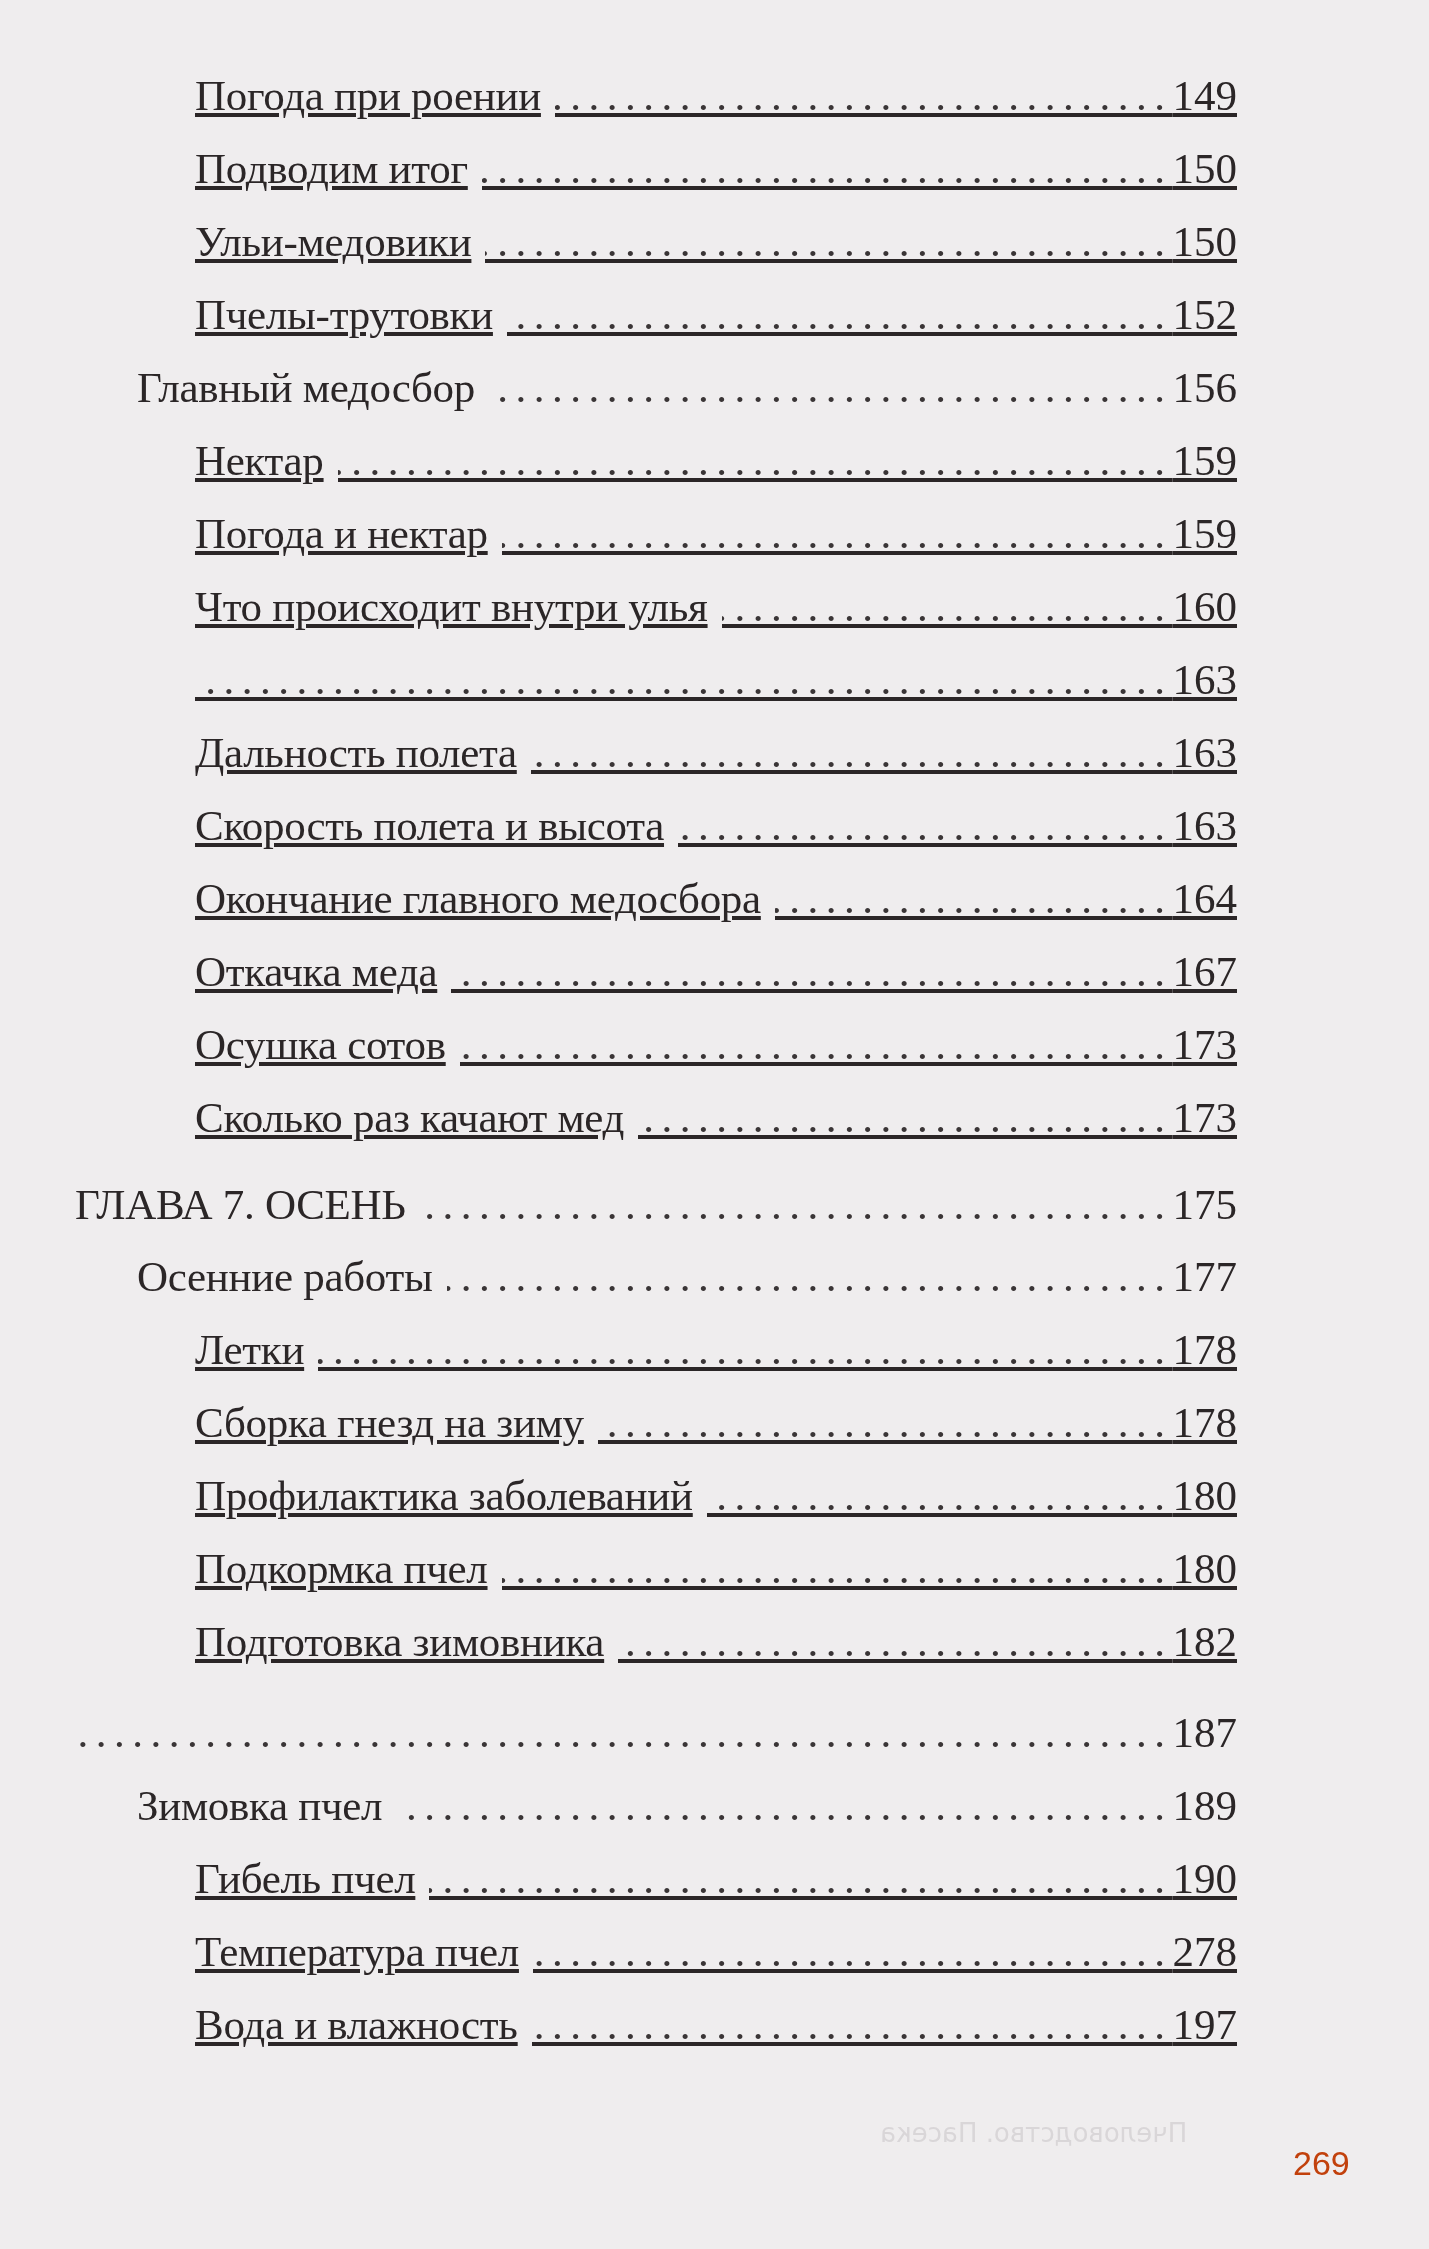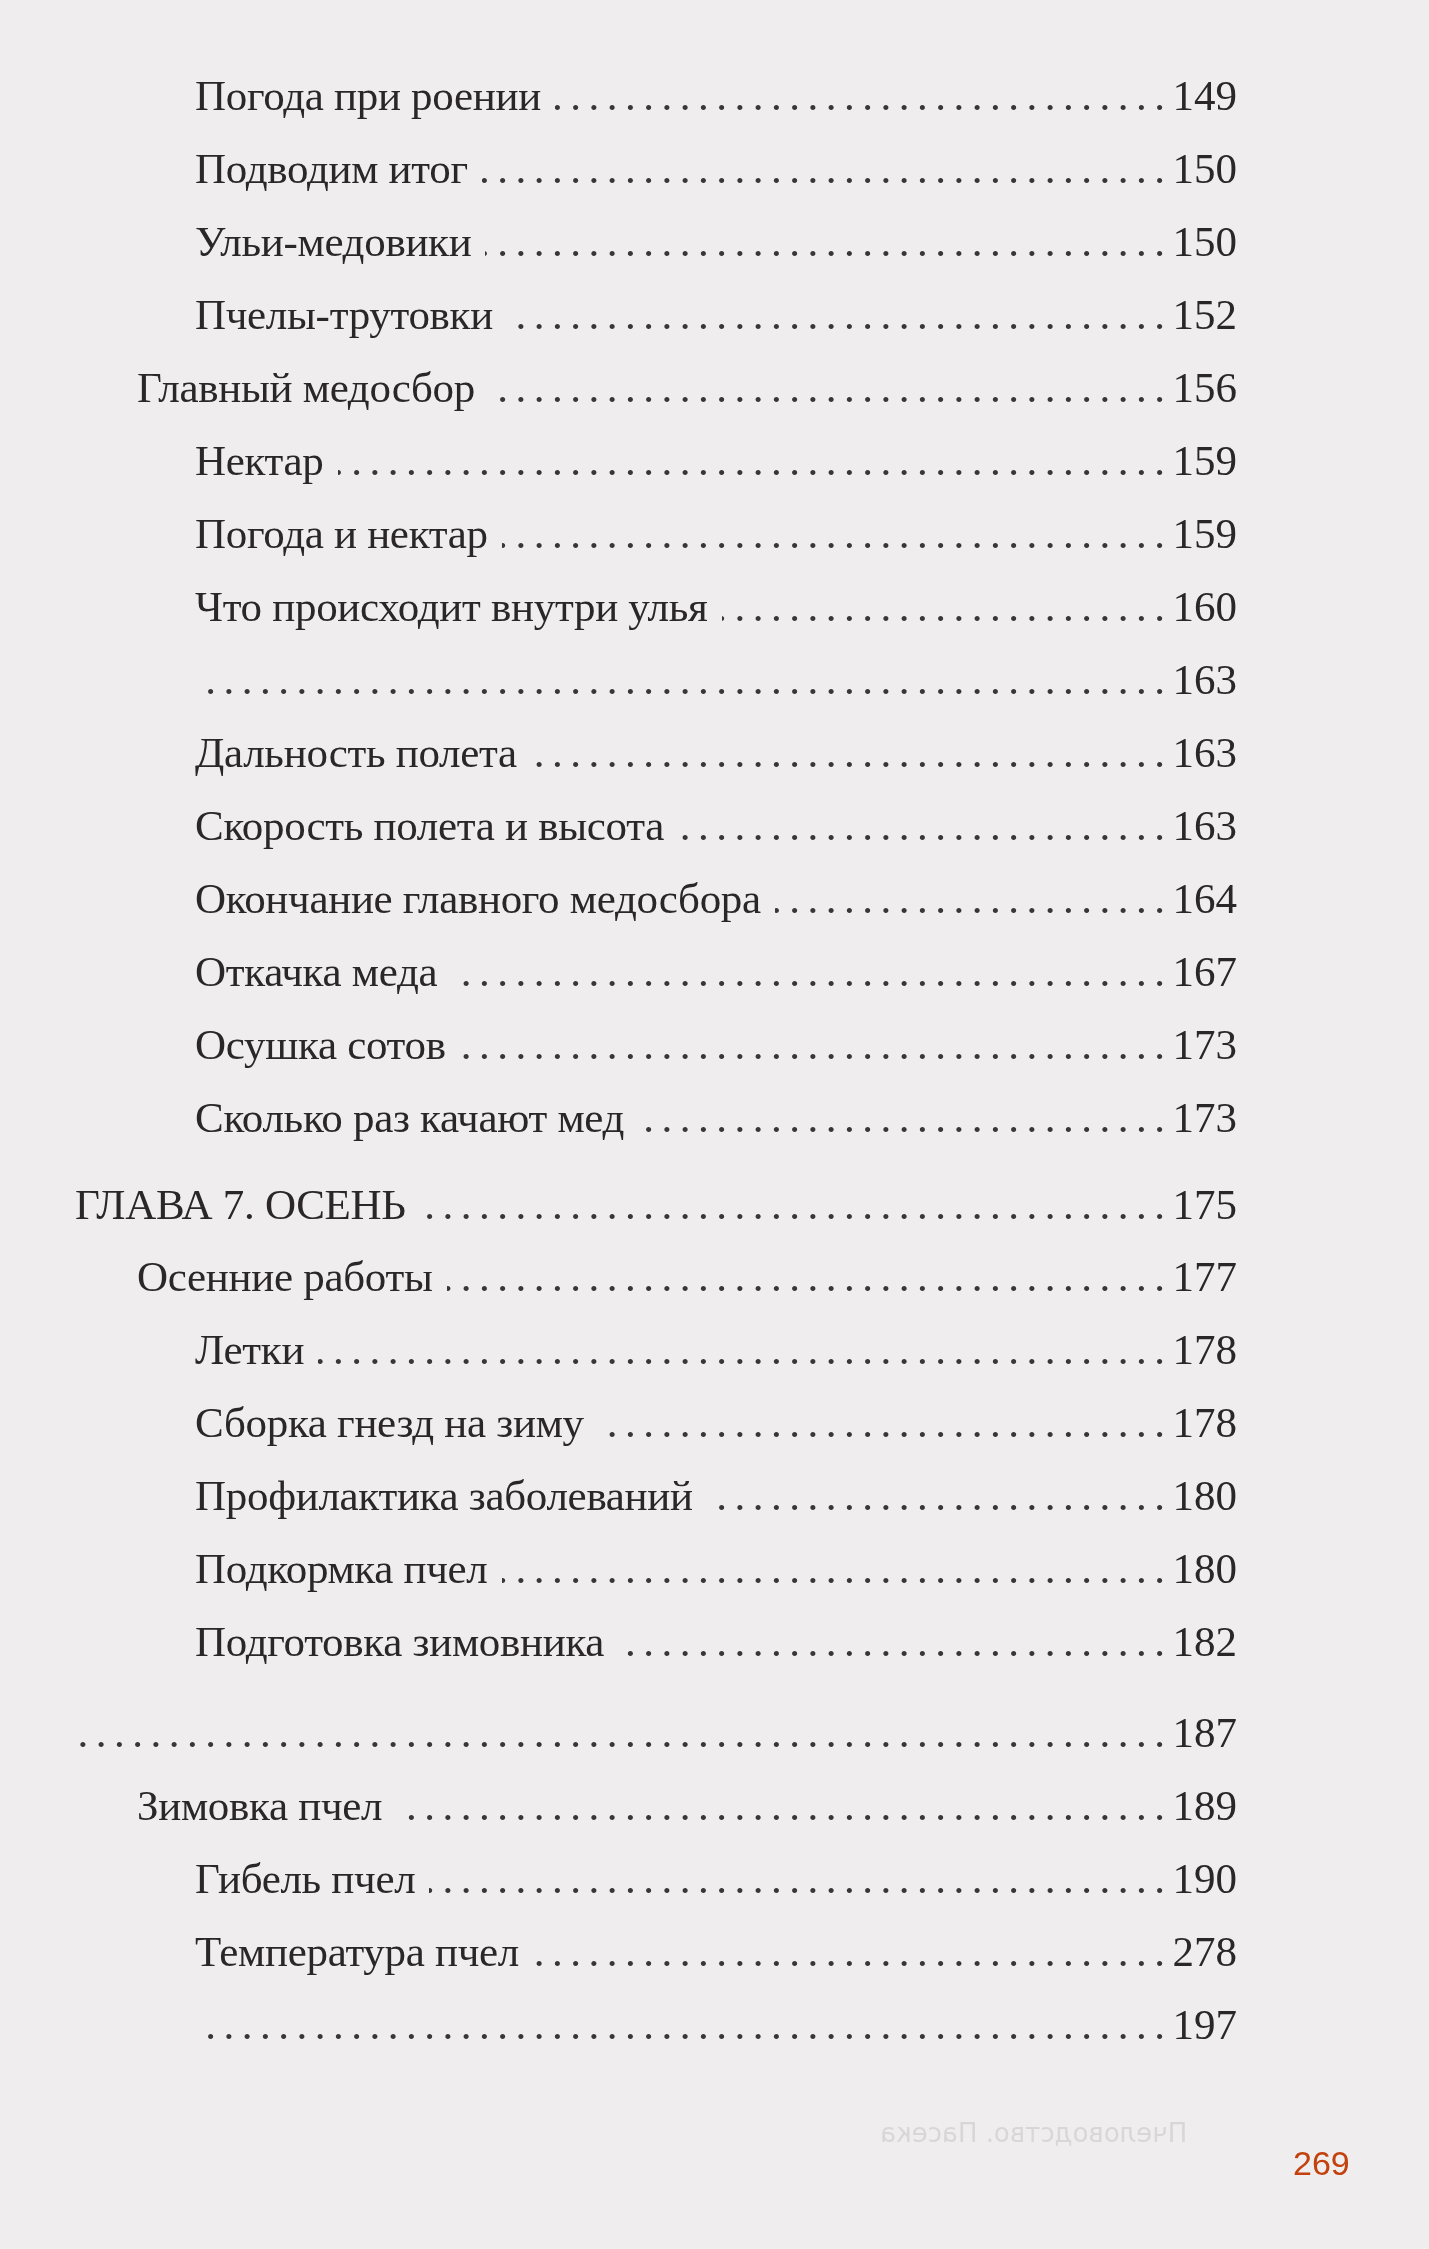--- a/index.html
+++ b/index.html
@@ -21,21 +21,21 @@
   .row .title { white-space: nowrap; padding-right: 14px; letter-spacing: -0.3px; }
   .row .leader {
     flex: 1; overflow: hidden; white-space: nowrap;
     letter-spacing: 7.5px; text-align: right; direction: rtl;
     color: #3a3536;
   }
   .row .leader span { direction: ltr; }
   .row .num { white-space: nowrap; padding-left: 0; }
   .lvl0 { left: 75px; }
   .lvl1 { left: 137px; }
-  .lvl2 { left: 195px; }
+  .lvl2 { left: 195px; text-decoration: underline; }
   .footer-ghost {
     position: absolute; left: 880px; top: 2118px;
     font-family: "DejaVu Sans", sans-serif; font-size: 26px;
     color: #d9d6d8; transform: scaleX(-1);
   }
   .page-num {
     position: absolute; left: 1293px; top: 2144px;
     font-family: Liberation Sans, sans-serif; font-size: 34px;
     color: #c2410c;
   }
@@ -167,20 +167,21 @@
         <span class="title">Гибель пчел</span>
         <span class="leader"><span>........................................................................................................</span></span>
         <span class="num">190</span>
       </div>
     <div class="row lvl2" style="top:1913px">
         <span class="title">Температура пчел</span>
         <span class="leader"><span>........................................................................................................</span></span>
         <span class="num">278</span>
       </div>
     <div class="row lvl2" style="top:1986px">
+        <span class="title">Вода и влажность</span>
         <span class="leader"><span>........................................................................................................</span></span>
         <span class="num">197</span>
       </div>
   </div>
 
   <div class="footer-ghost">Пчеловодство. Пасека</div>
   <div class="page-num">269</div>
 </div>
 
 </body></html>

